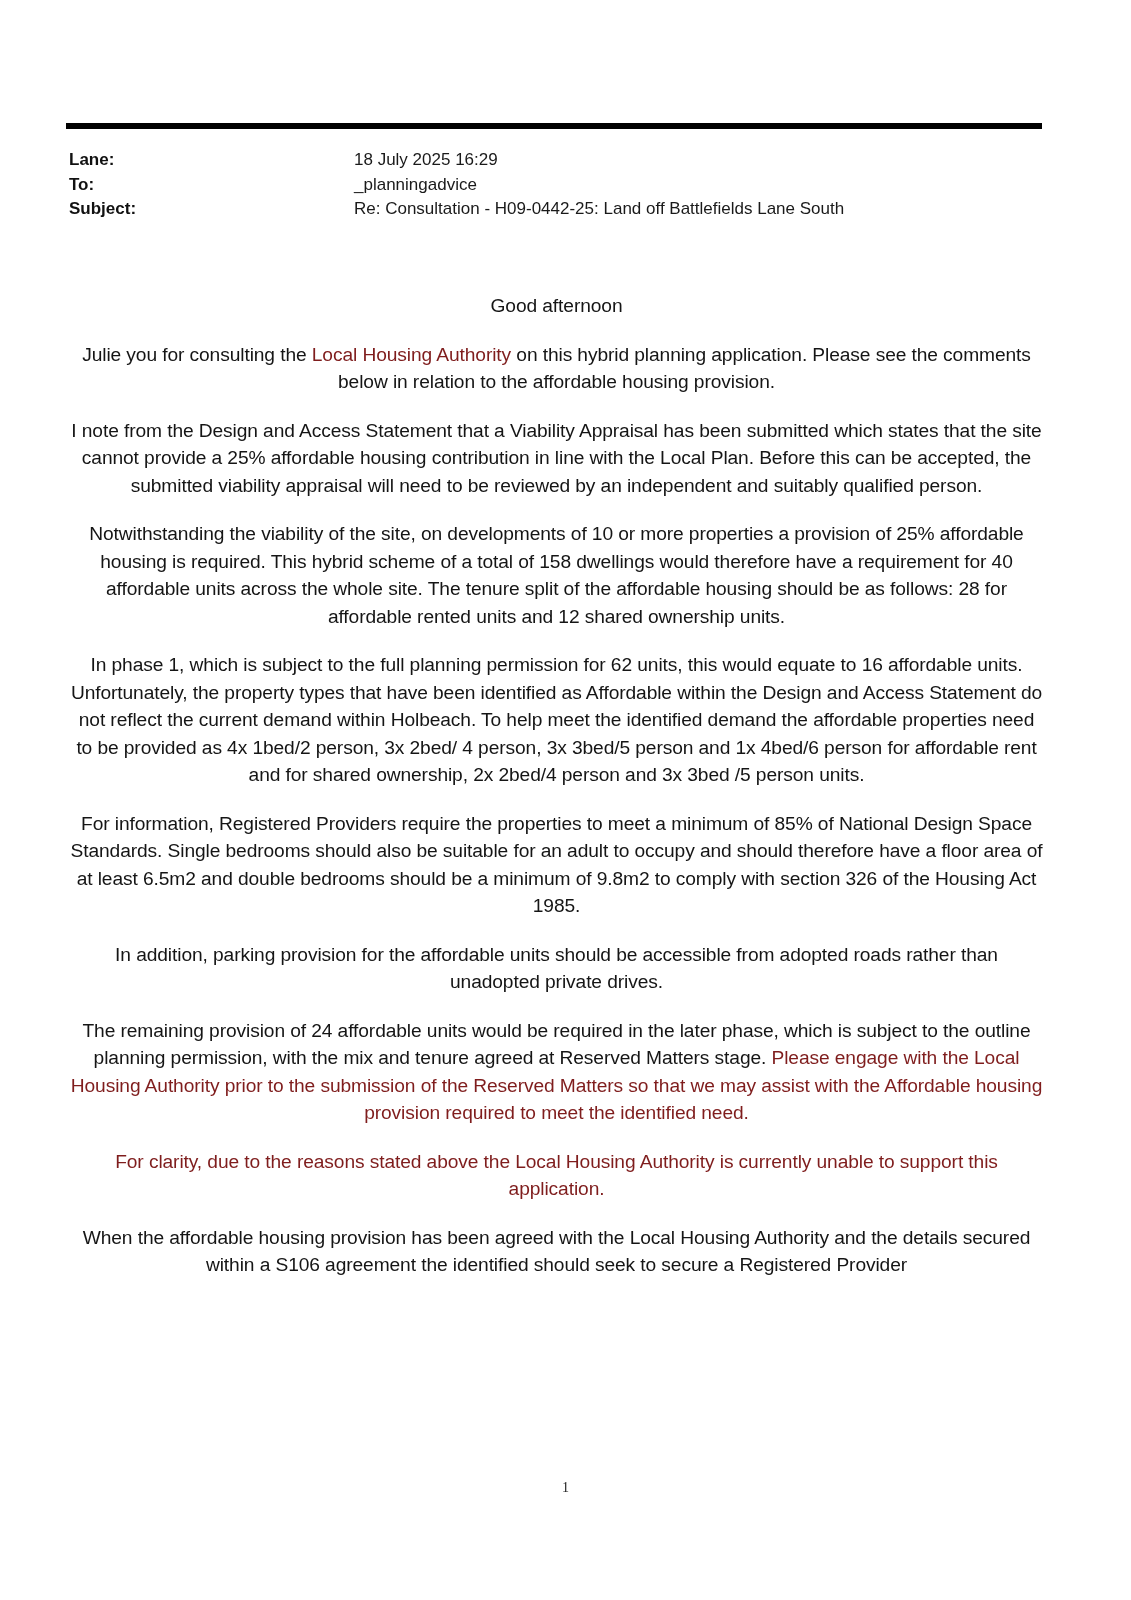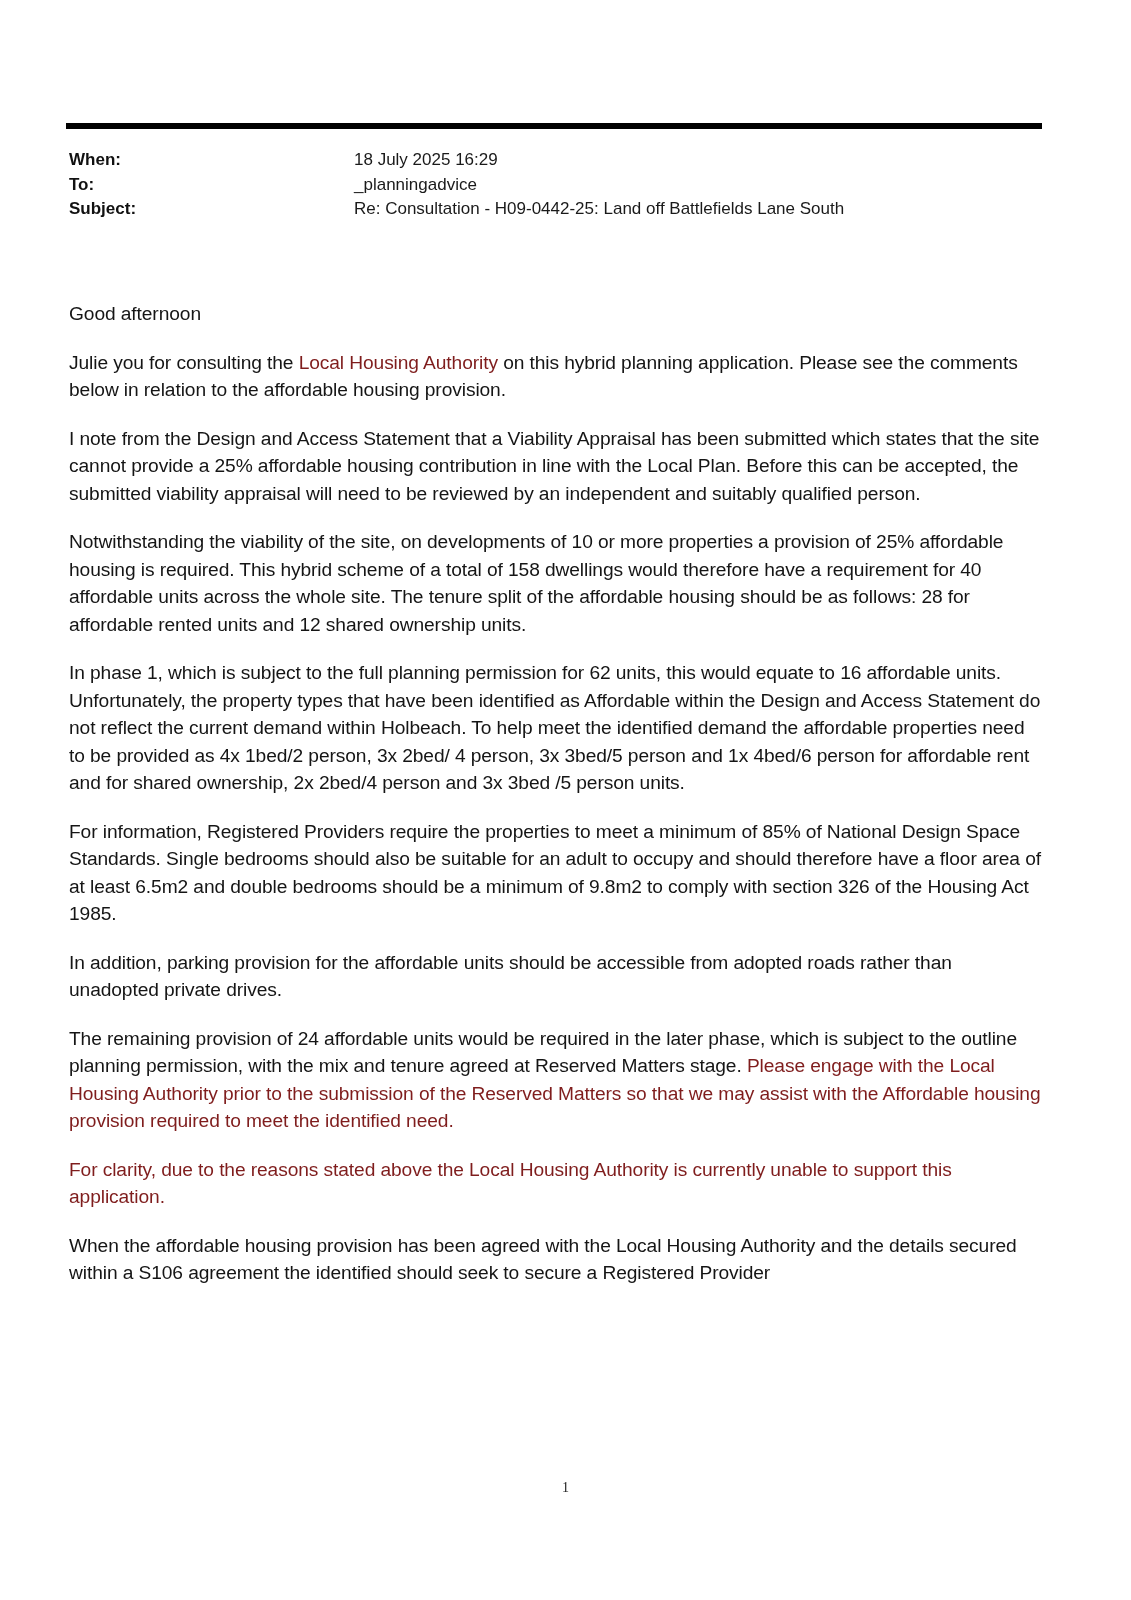--- a/index.html
+++ b/index.html
@@ -55,22 +55,23 @@
     .body {
       position: absolute;
       left: 69px;
       top: 292px;
       width: 975px;
       font-size: 19.2px;
       line-height: 27.5px;
       color: #151515;
     }
     .body p {
-      margin: 8px 0 21px 0;
+      margin: 0 0 21px 0;
       letter-spacing: -0.1px;
+      text-align: center;
     }
     .soft {
       color: #7f1d1d;
     }
     .page-number {
       position: absolute;
       left: 0;
       width: 1131px;
       top: 1480px;
       text-align: center;
@@ -81,21 +82,21 @@
   </style>
 </head>
 <body>
 
 <div class="page">
 
   <div class="top-rule"></div>
 
   <div class="header">
     <div class="header-row">
-      <span class="header-label">When:</span>
+      <span class="header-label">Lane:</span>
       <span class="header-value">18 July 2025 16:29</span>
     </div>
     <div class="header-row">
       <span class="header-label">To:</span>
       <span class="header-value">_planningadvice</span>
     </div>
     <div class="header-row">
       <span class="header-label">Subject:</span>
       <span class="header-value">Re: Consultation - H09-0442-25: Land off Battlefields Lane South</span>
     </div>

